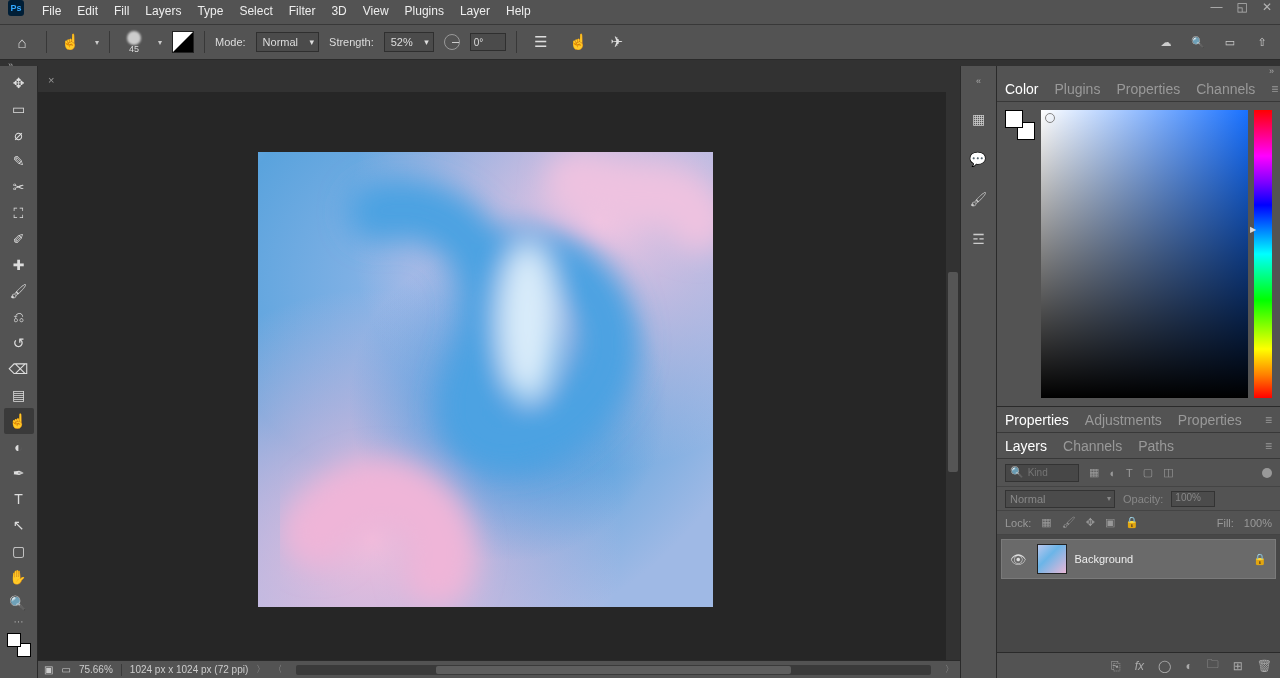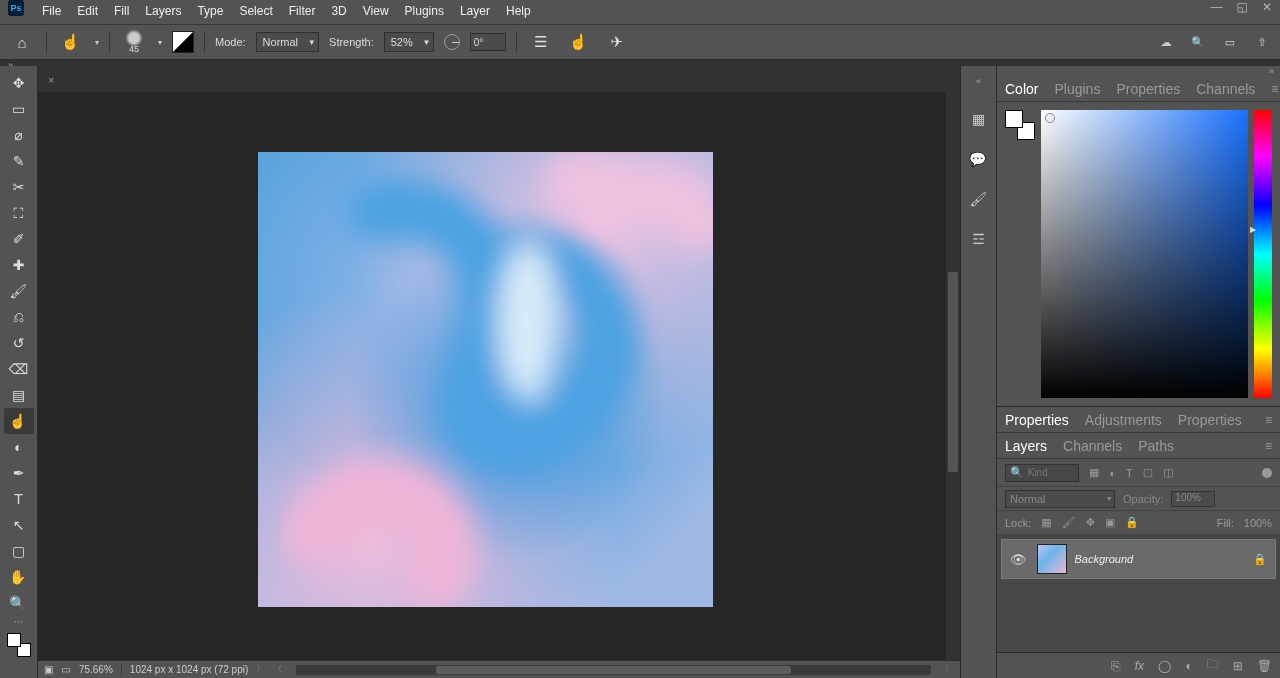--- a/index.html
+++ b/index.html
@@ -89,21 +89,21 @@
 .layerspanel .blendrow{ height:24px; display:flex; align-items:center; padding:0 8px; gap:8px; color:#888; border-bottom:1px solid #444;}
 .layerspanel .blendrow .sel{ flex:1; max-width:110px; height:18px; background:#4b4b4b; border:1px solid #333; display:flex; align-items:center; padding:0 4px; position:relative;}
 .layerspanel .blendrow .sel::after{content:"▾"; position:absolute; right:3px; font-size:8px;}
 .layerspanel .blendrow .opbox{ width:44px; height:16px; background:#4b4b4b; border:1px solid #333; color:#888; font-size:10px; padding:0 3px;}
 .layerspanel .lockrow{ height:24px; display:flex; align-items:center; padding:0 8px; gap:10px; color:#999; border-bottom:1px solid #444;}
 .layerspanel .lockrow .li{ font-size:11px; cursor:pointer;}
 .layerspanel .list{ flex:1; background:#474747; overflow:auto;}
 .layer{ height:40px; display:flex; align-items:center; gap:8px; padding:0 8px; background:#6a6a6a; border:1px solid #7a7a7a; margin:4px;}
 .layer .eye{ color:#ddd; font-size:13px; cursor:pointer; margin-right:2px;}
 .layer .thumb{ width:30px;height:30px; border:1px solid #222; background:linear-gradient(135deg,#b9c7ee,#6bb5e8 40%,#e9b7d7);}
-.layer .name{ font-style:italic; color:#eee; font-size:11px;}
+.layer .name{ color:#eee; font-size:11px;}
 .layer .lock{ margin-left:auto; color:#ddd;}
 .layerfoot{ height:26px; border-top:1px solid #2a2a2a; display:flex; align-items:center; justify-content:flex-end; padding:0 8px; gap:14px; color:#aaa;}
 .layerfoot span{ cursor:pointer; font-size:12px;}
 </style>
 </head>
 <body>
 
 <div class="menubar">
   <div class="logo">
       <span>Ps</span>

